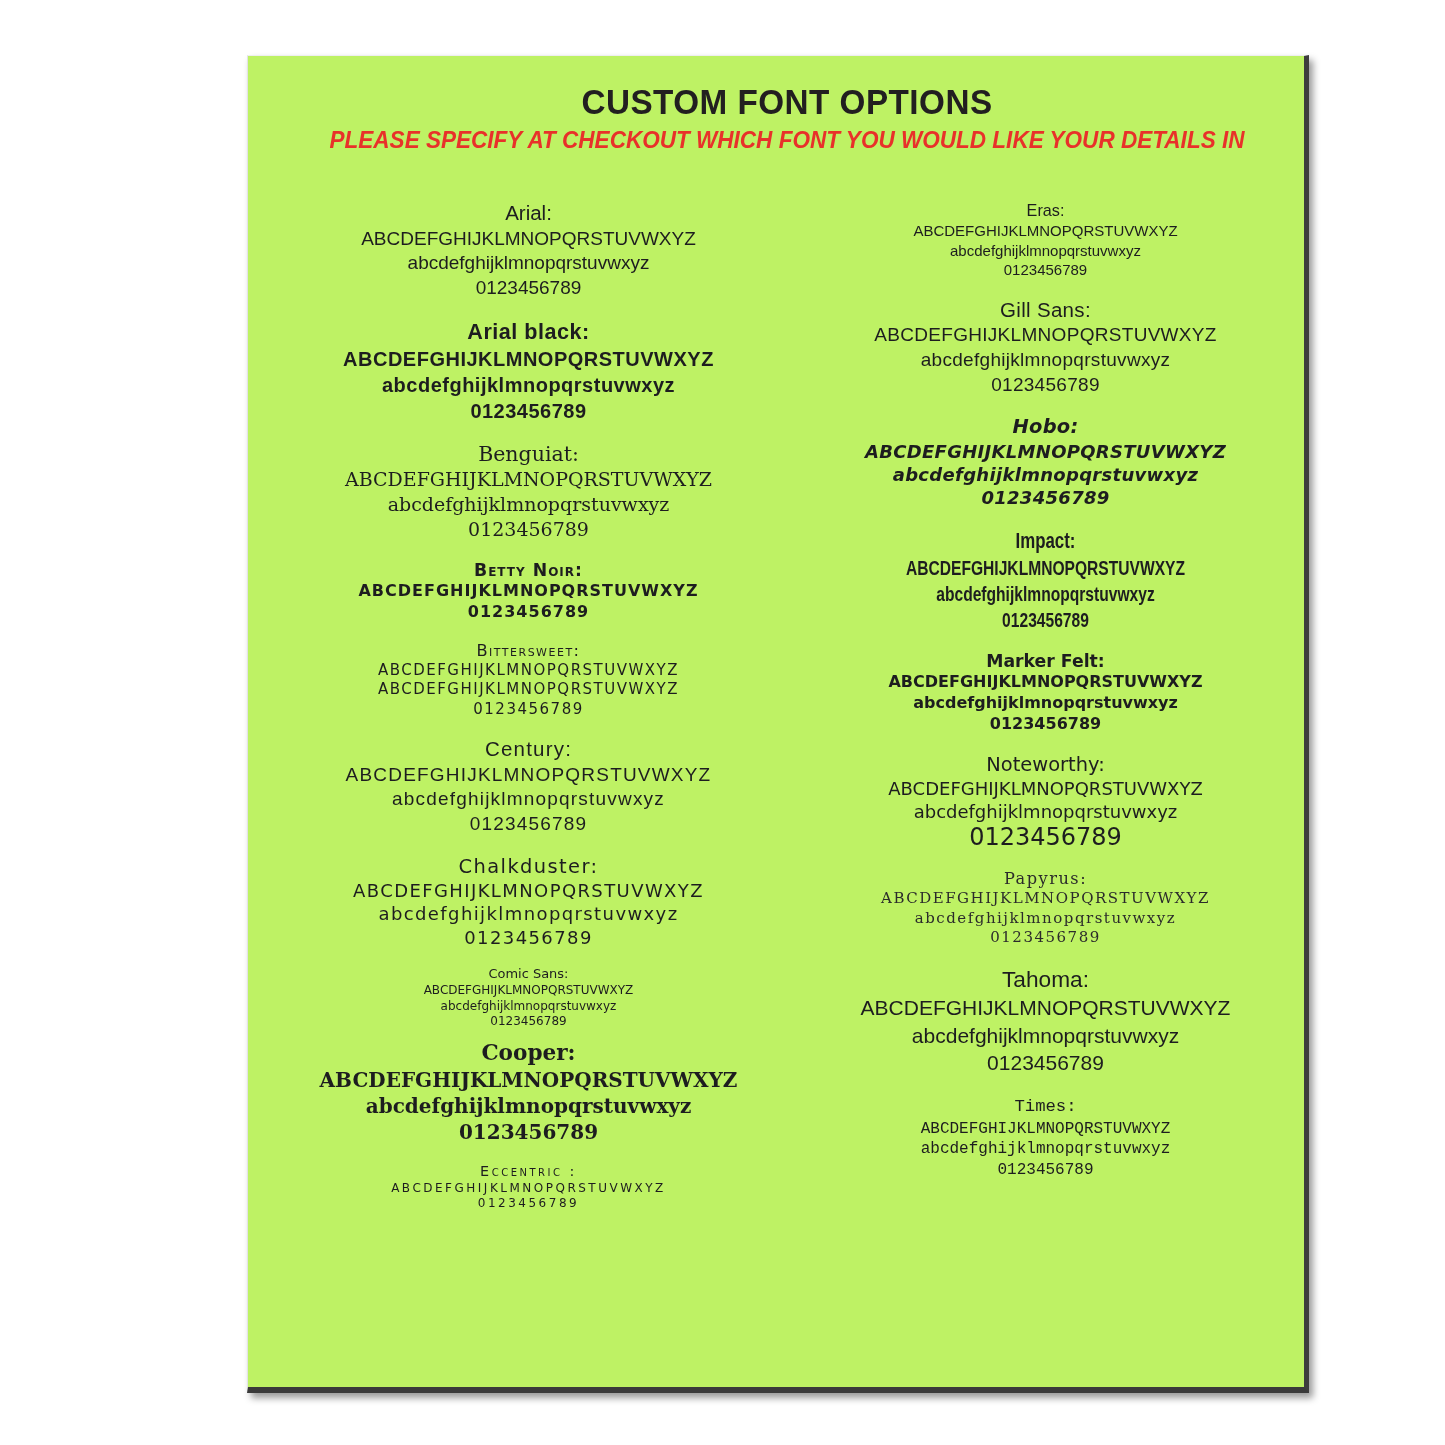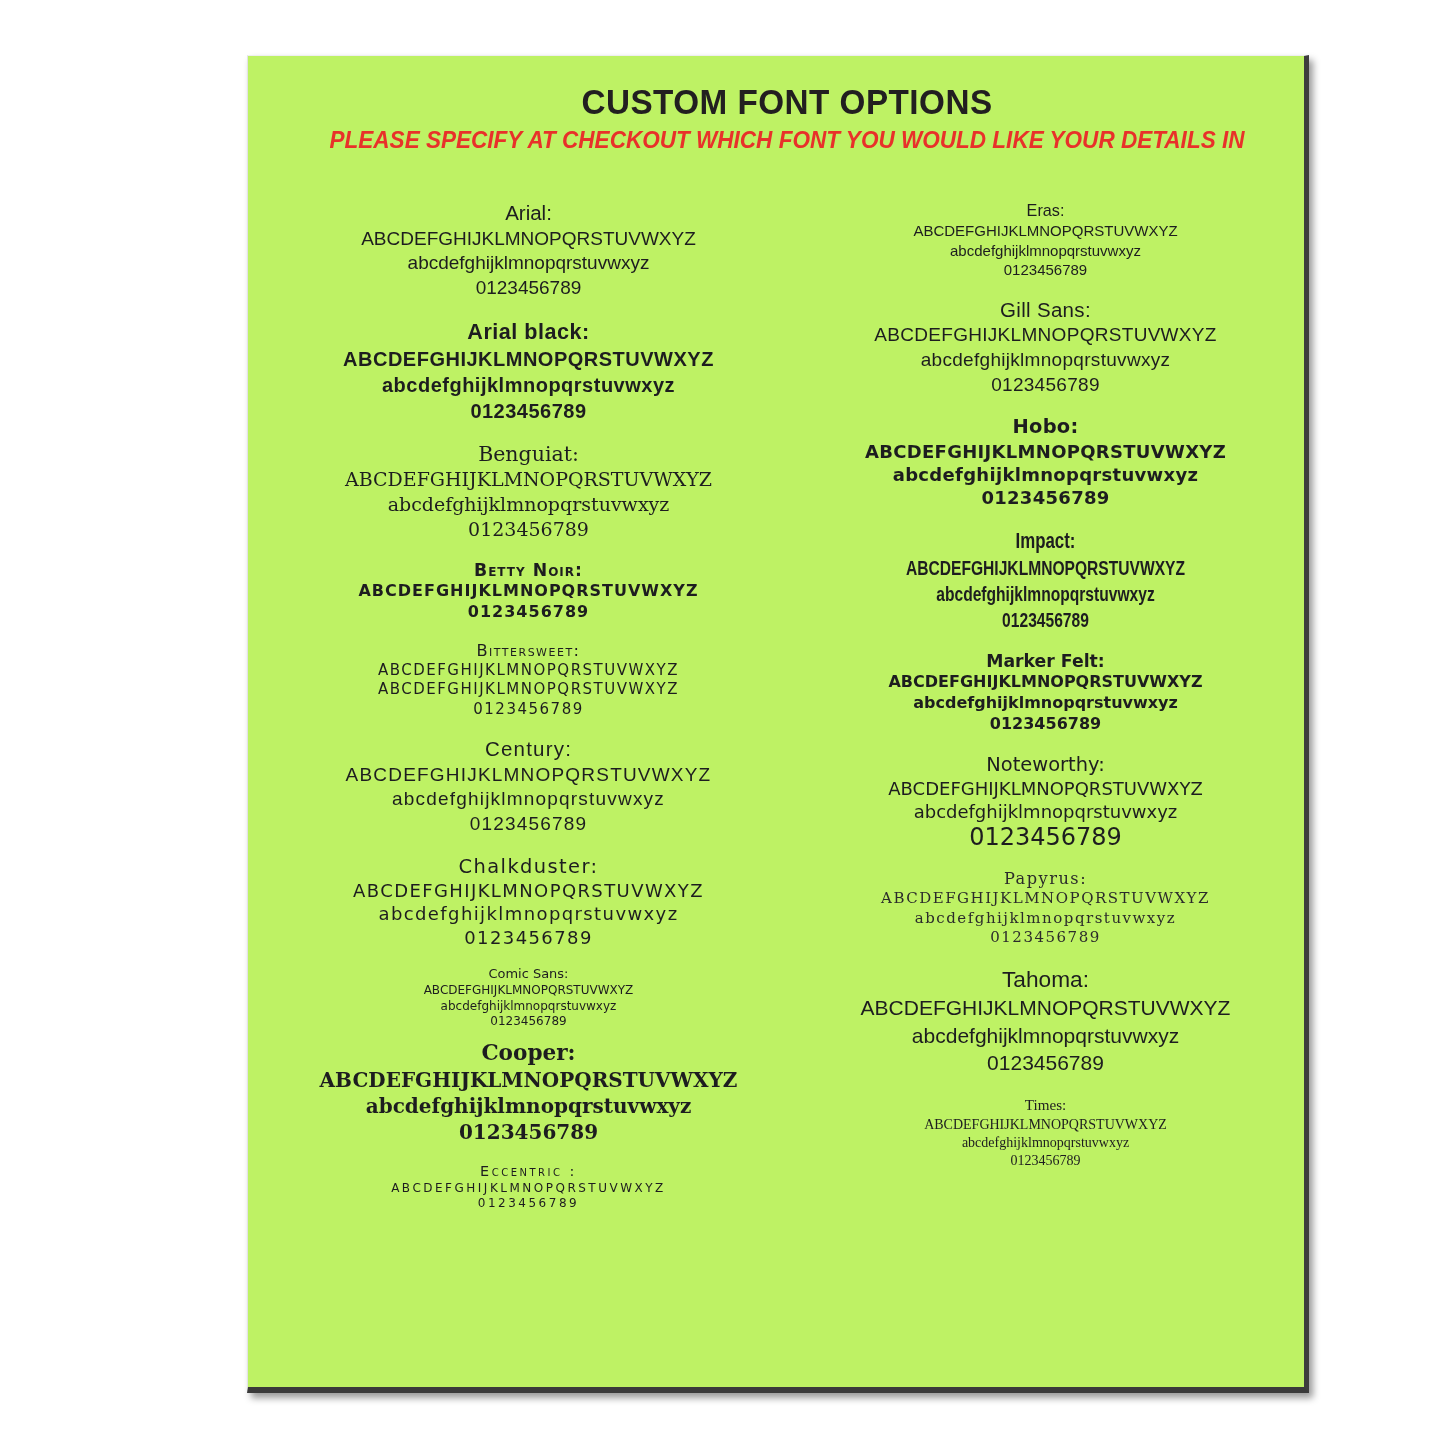--- a/index.html
+++ b/index.html
@@ -34,29 +34,29 @@
   .f-bittersweet{font-family:"DejaVu Sans",sans-serif;font-size:15px;letter-spacing:1.5px;}
   .f-bittersweet .label{font-variant:small-caps;}
   .f-century{font-family:"Liberation Sans",sans-serif;font-size:19px;letter-spacing:1.2px;}
   .f-chalkduster{font-family:"DejaVu Sans",sans-serif;font-size:18px;letter-spacing:1.4px;}
   .f-comic-sans{font-family:"DejaVu Sans",sans-serif;font-size:12px;}
   .f-cooper{font-family:"DejaVu Serif",serif;font-size:20px;font-weight:800;margin-top:-8px;}
   .f-eccentric{font-family:"DejaVu Sans",sans-serif;font-size:12px;letter-spacing:2.5px;}
   .f-eccentric .label{font-variant:small-caps;font-size:1.2em;}
   .f-eras{font-family:"Liberation Sans",sans-serif;font-size:15px;}
   .f-gill-sans{font-family:"Liberation Sans",sans-serif;font-size:19px;letter-spacing:.3px;}
-  .f-hobo{font-family:"DejaVu Sans",sans-serif;font-size:18px;font-weight:700;letter-spacing:.3px;}
+  .f-hobo{font-family:"DejaVu Sans",sans-serif;font-size:18px;font-weight:700;letter-spacing:.3px;font-style:italic;}
   .f-impact{font-family:"Liberation Sans",sans-serif;font-size:20px;font-weight:900;}
   .f-impact .label,.f-impact .line{transform:scaleX(.78);}
   .f-marker-felt{font-family:"DejaVu Sans",sans-serif;font-size:16px;font-weight:700;}
   .f-noteworthy{font-family:"DejaVu Sans",sans-serif;font-size:18px;}
   .f-noteworthy .line:last-child{font-size:24px;line-height:1.15;}
   .f-papyrus{font-family:"DejaVu Serif",serif;font-size:15px;letter-spacing:1.5px;color:#2b2b2b;margin-top:12px;}
   .f-tahoma{font-family:"Liberation Sans",sans-serif;font-size:21px;margin-top:10px;}
-  .f-times{font-family:Liberation Serif, serif;font-size:14px;margin-top:20px;}
+  .f-times{font-family:Liberation Mono, monospace;font-size:16px;margin-top:20px;}
 </style>
 </head>
 <body>
 
 <div class="sheet">
   <h1 class="title" style="color: rgb(34, 31, 32);">CUSTOM FONT OPTIONS</h1>
   <div class="subtitle" style="color: rgb(232, 49, 42);">PLEASE SPECIFY AT CHECKOUT WHICH FONT YOU WOULD LIKE YOUR DETAILS IN</div>
   <div class="columns">
     <div class="col">
         <section class="font-sample f-arial">

